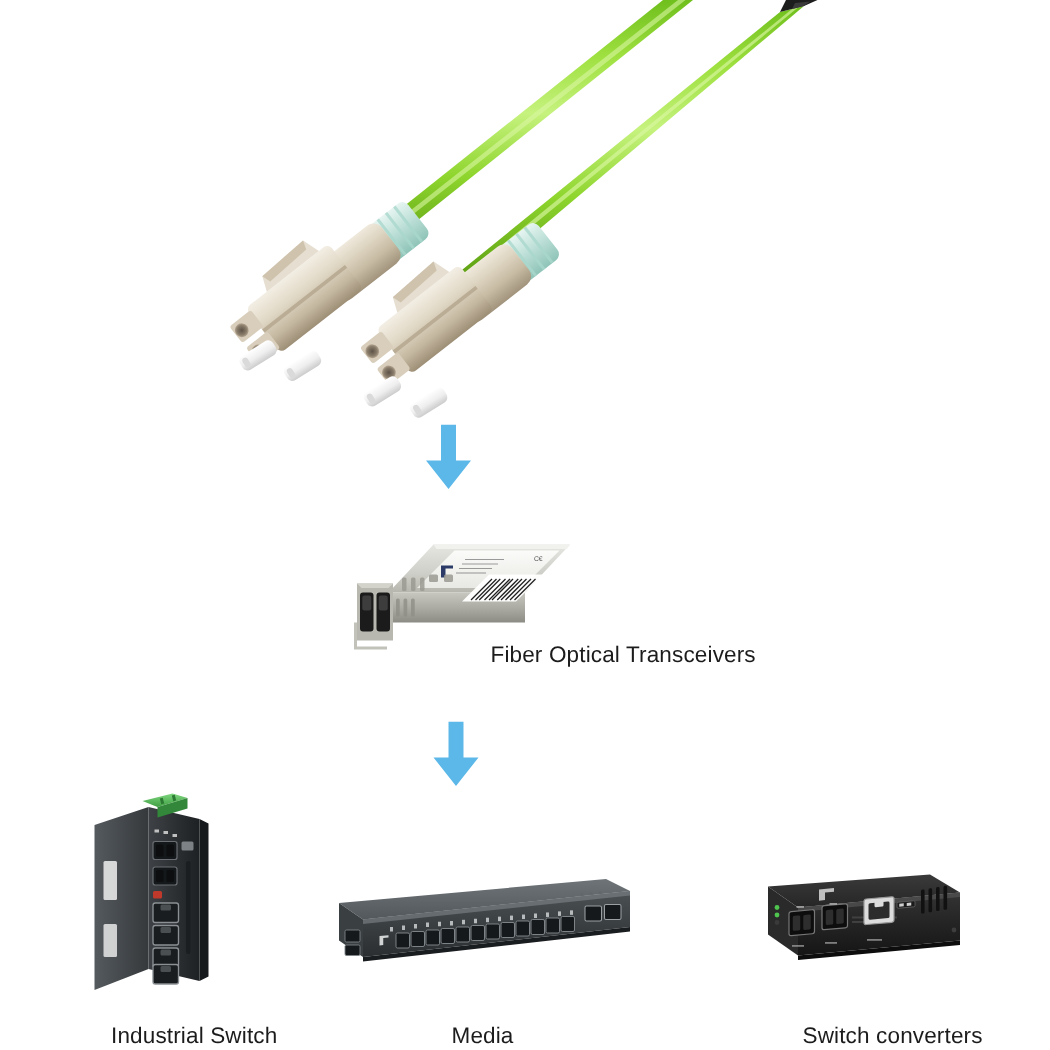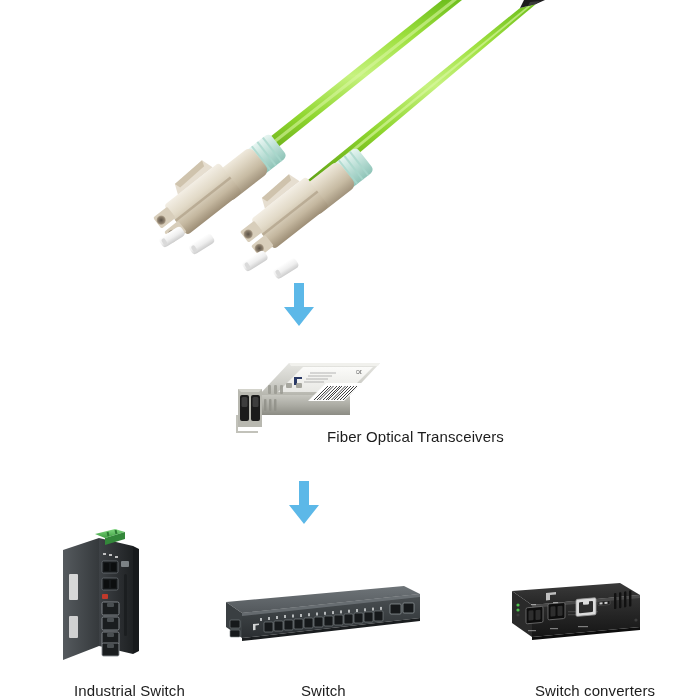--- a/index.html
+++ b/index.html
@@ -440,21 +440,21 @@
       </g>
 
       <g fill="#5f6569" opacity="0.5">
         <circle cx="180" cy="16" r="0.8"></circle>
         <circle cx="186" cy="15.5" r="0.8"></circle>
         <circle cx="192" cy="15" r="0.8"></circle>
       </g>
     </svg>
   </div>
 
-  <span class="caption" id="switch-caption">Switch</span>
+  <span class="caption" id="switch-caption">Media</span>
 
   <div class="layer" id="media-converter-photo">
     <svg width="160" height="85" viewBox="0 0 160 85" xmlns="http://www.w3.org/2000/svg">
       <defs>
         <linearGradient id="mcTop" x1="0" y1="0" x2="0" y2="1">
           <stop offset="0%" stop-color="#3a3a3a"></stop>
           <stop offset="100%" stop-color="#262626"></stop>
         </linearGradient>
         <linearGradient id="mcFront" x1="0" y1="0" x2="0" y2="1">
           <stop offset="0%" stop-color="#343434"></stop>

